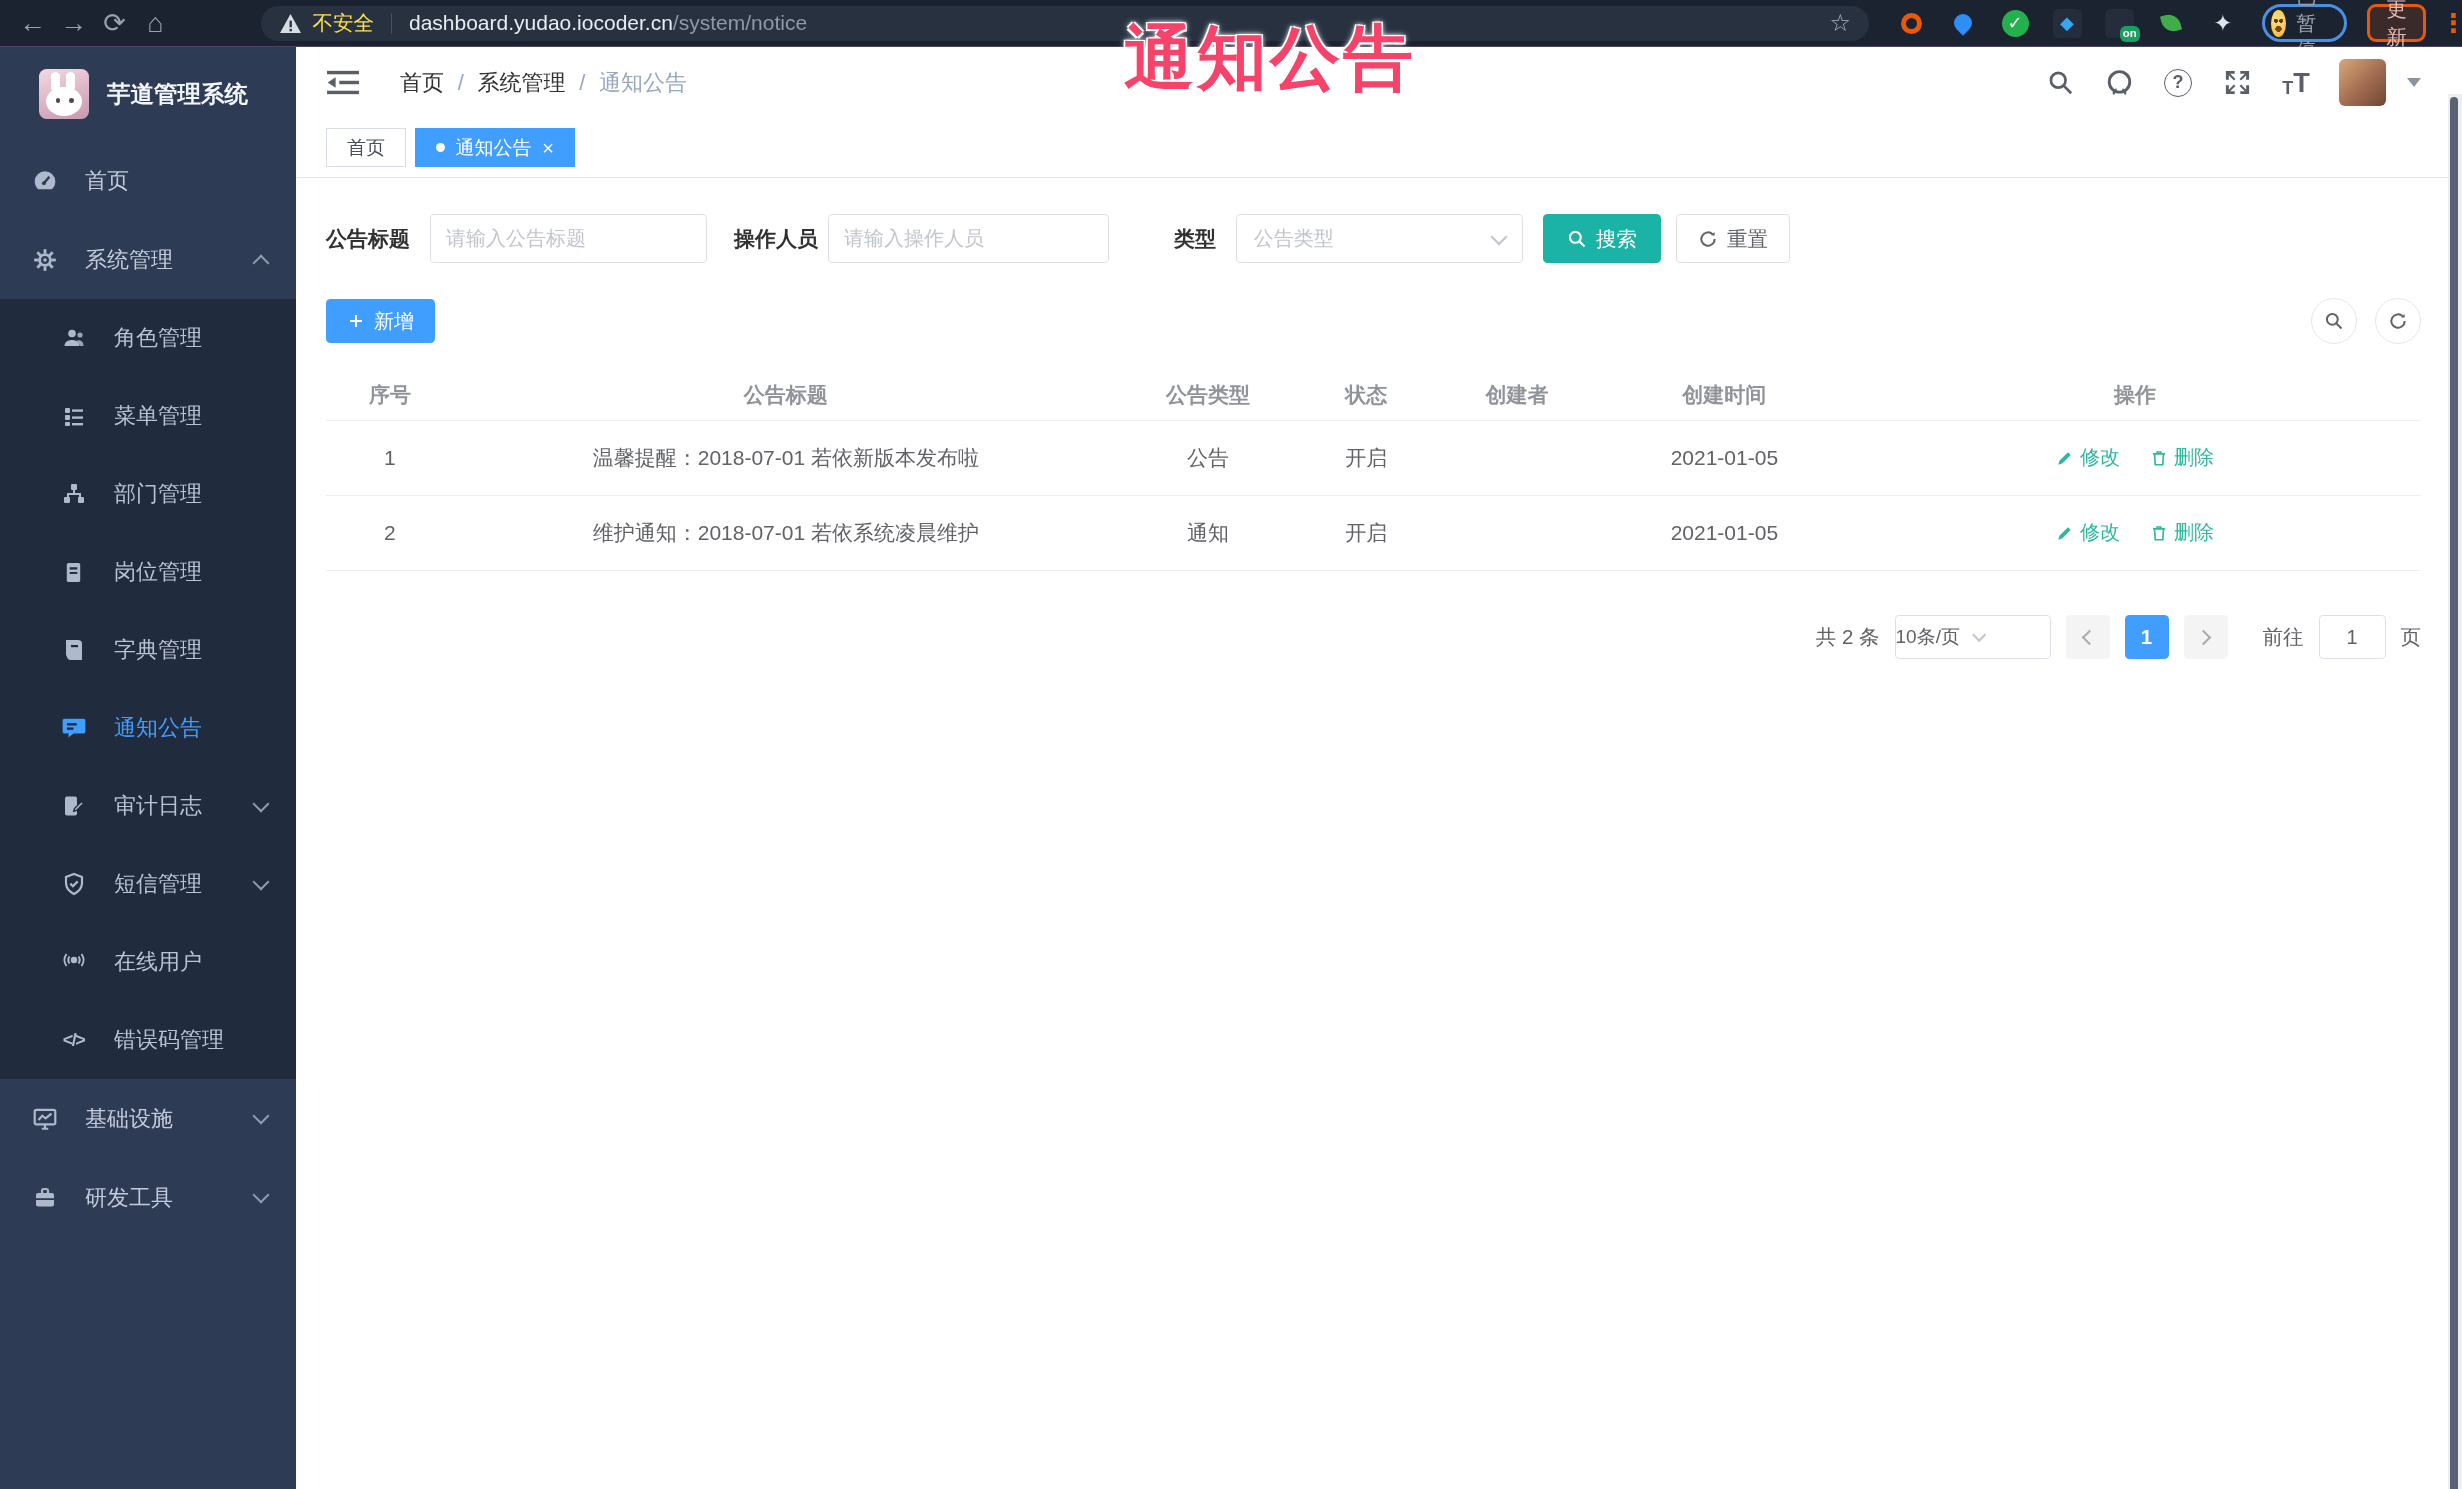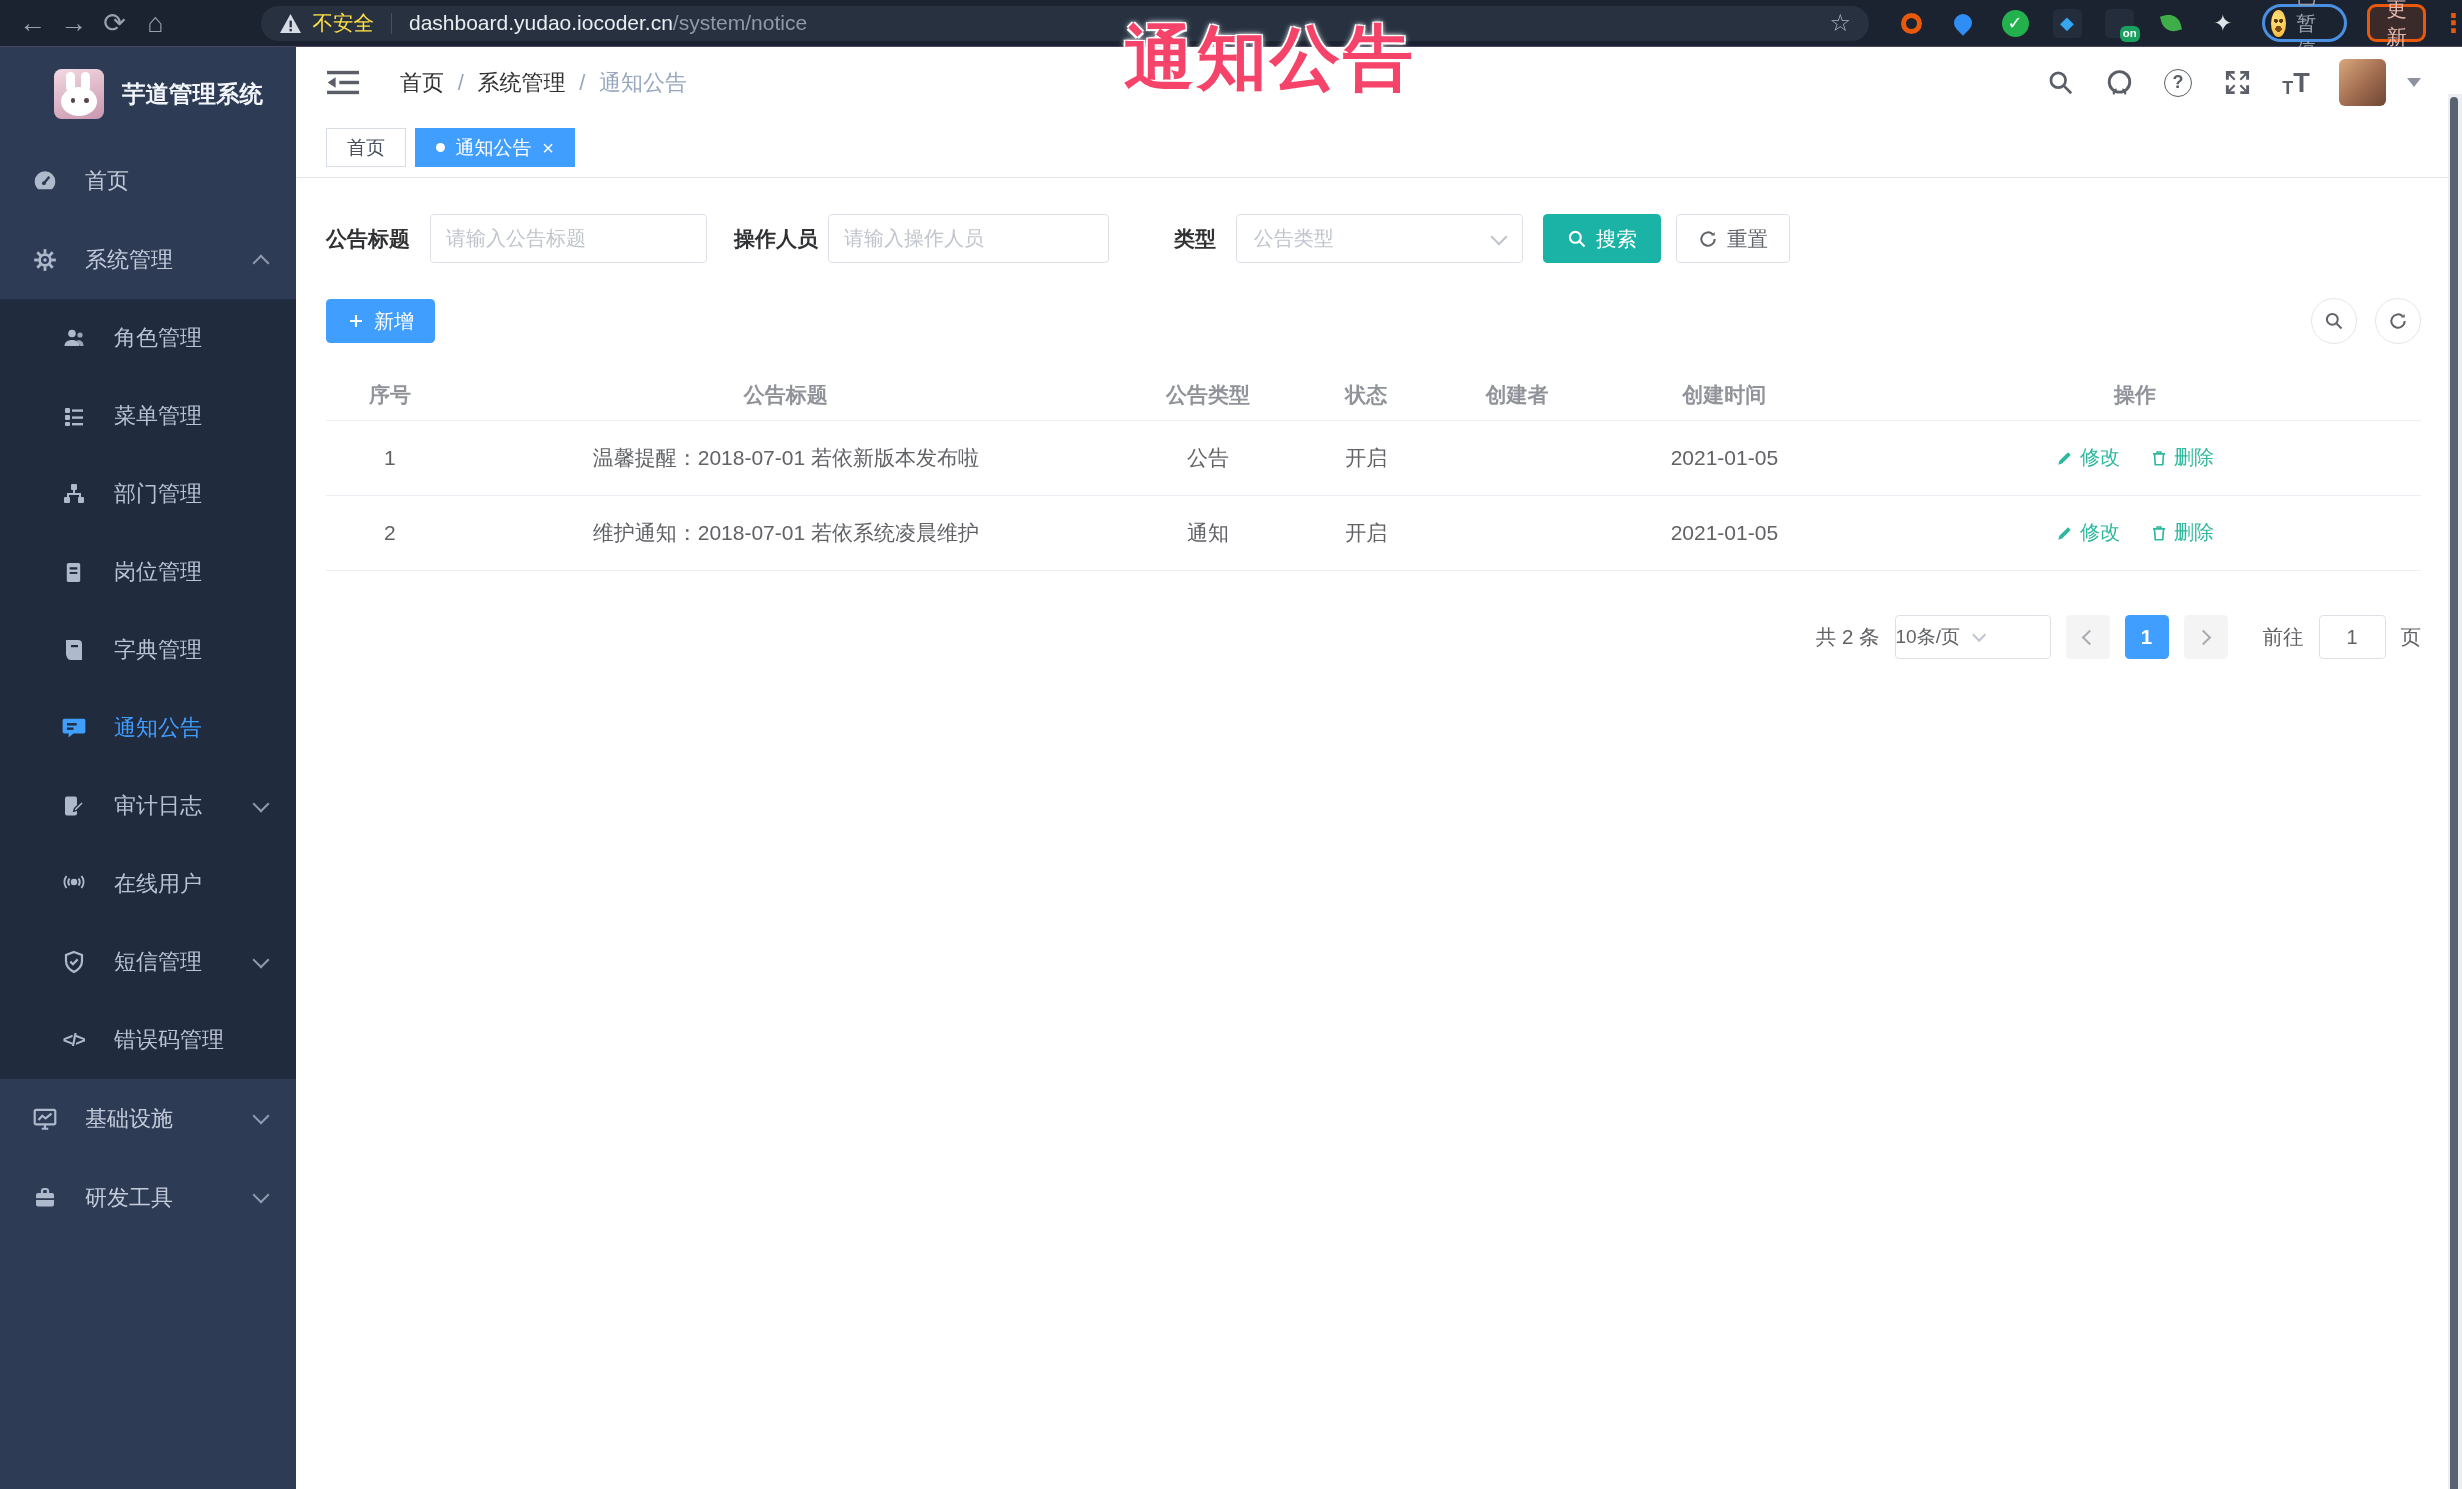--- a/index.html
+++ b/index.html
@@ -47,21 +47,21 @@
   }
   .paused-text{color:#9aa3ad;font-size:20px;}
   .update-btn{
     margin-left:20px;height:38px;border:3px solid #e8590c;border-radius:9px;background:#3a2a2a;
     color:#e6b8b0;font-size:20.5px;display:flex;align-items:center;padding:0 16.7px;box-sizing:border-box;
   }
   .kebab{margin-left:13.7px;color:#e8590c;font-size:26px;font-weight:bold;letter-spacing:1.5px;}
   
   .app{display:flex;height:1443px;}
   .sidebar{width:296px;background:#2e3b54;flex:0 0 auto;display:flex;flex-direction:column;color:#bfc8d9;}
-  .logo-row{height:94px;display:flex;align-items:center;padding-left:54px;}
+  .logo-row{height:94px;display:flex;align-items:center;padding-left:39px;}
   .logo{width:50px;height:50px;border-radius:7.6px;background:linear-gradient(160deg,#f3d9e3,#c897ae);position:relative;overflow:hidden;flex:0 0 auto;}
   .logo .ear{position:absolute;top:3px;width:9px;height:20px;background:#fff;border-radius:4.6px;}
   .logo .ear.l{left:12px;} .logo .ear.r{left:27px;}
   .logo .head{position:absolute;left:6.8px;top:18px;width:36px;height:29px;background:#fff;border-radius:50%;}
   .logo .eye{position:absolute;top:29px;width:4.6px;height:4.6px;border-radius:50%;background:#5a4450;}
   .logo .eye.l{left:16.7px;}.logo .eye.r{left:30px;}
   .app-title{color:#f2f5fa;font-size:23.5px;font-weight:bold;margin-left:18px;}
   .m-item{height:79px;display:flex;align-items:center;padding:0 29px 0 30px;font-size:22px;color:#c3cbdb;cursor:pointer;}
   .m-item .m-label{margin-left:26px;}
   .m-icon{width:29px;height:29px;display:flex;align-items:center;justify-content:center;color:#aeb9cc;flex:0 0 auto;}
@@ -314,37 +314,37 @@
           <svg width="24" height="24" viewBox="0 0 24 24">
               <rect x="3" y="2.5" width="12" height="19" rx="2" fill="currentColor"></rect>
               <path d="M12.5 14.5l7-7 2 2-7 7-2.8.8z" fill="currentColor" stroke="#202b3d" stroke-width="1.4"></path>
             </svg>
         </span>
         <span class="m-label">审计日志</span>
         <span class="chev down"></span>
       </div>
       <div class="s-item">
         <span class="m-icon">
+          <svg width="24" height="24" viewBox="0 0 24 24" fill="none" stroke="currentColor" stroke-width="2.2">
+              <path d="M12 2l8 3v6c0 5-3.5 8.6-8 11-4.5-2.4-8-6-8-11V5z"></path>
+              <path d="M8.3 11.6l2.6 2.6 4.8-4.8"></path>
+            </svg>
+        </span>
+        <span class="m-label">短信管理</span>
+        <span class="chev down"></span>
+      </div>
+      <div class="s-item">
+        <span class="m-icon">
           <svg width="24" height="24" viewBox="0 0 24 24" fill="none" stroke="currentColor" stroke-width="2">
               <circle cx="12" cy="10" r="2.2" fill="currentColor"></circle>
               <path d="M7.5 13.5a6 6 0 010-7M16.5 6.5a6 6 0 010 7"></path>
               <path d="M4.5 16a10 10 0 010-12M19.5 4a10 10 0 010 12"></path>
             </svg>
         </span>
         <span class="m-label">在线用户</span>
-      </div>
-      <div class="s-item">
-        <span class="m-icon">
-          <svg width="24" height="24" viewBox="0 0 24 24" fill="none" stroke="currentColor" stroke-width="2.2">
-              <path d="M12 2l8 3v6c0 5-3.5 8.6-8 11-4.5-2.4-8-6-8-11V5z"></path>
-              <path d="M8.3 11.6l2.6 2.6 4.8-4.8"></path>
-            </svg>
-        </span>
-        <span class="m-label">短信管理</span>
-        <span class="chev down"></span>
       </div>
       <div class="s-item">
         <span class="m-icon">
           <span class="glyph-icon">&lt;/&gt;</span>
         </span>
         <span class="m-label">错误码管理</span>
       </div>
     </div>
 
     <div class="m-item">

